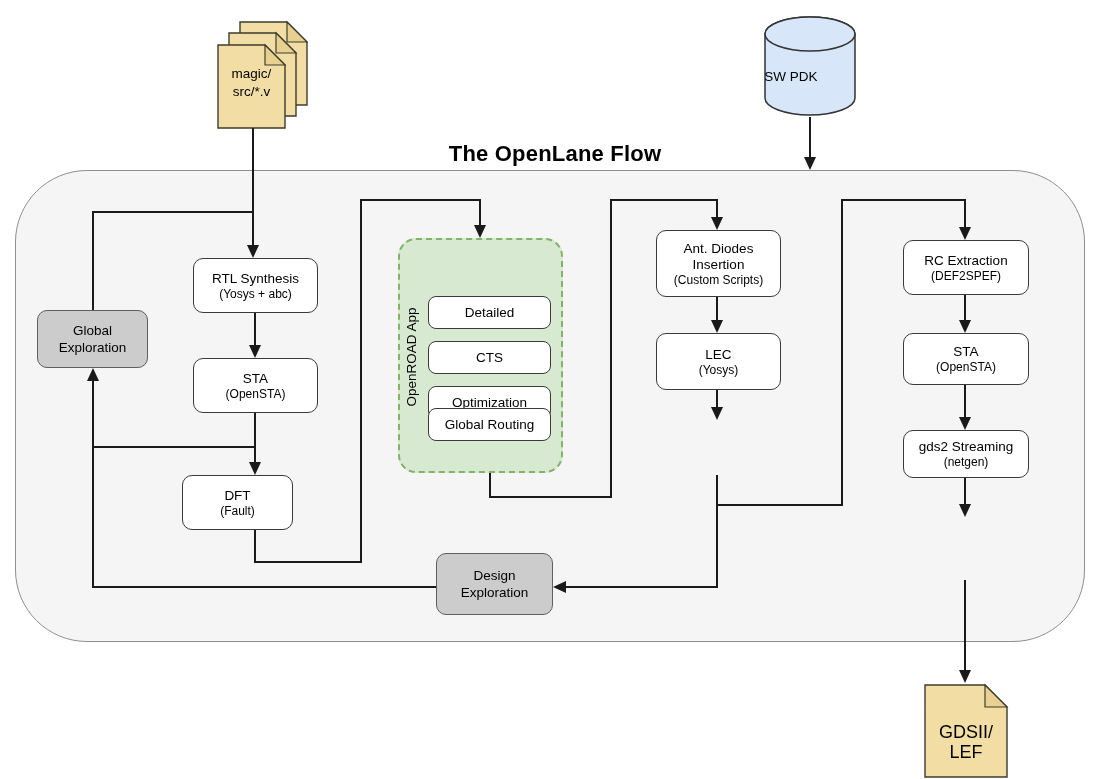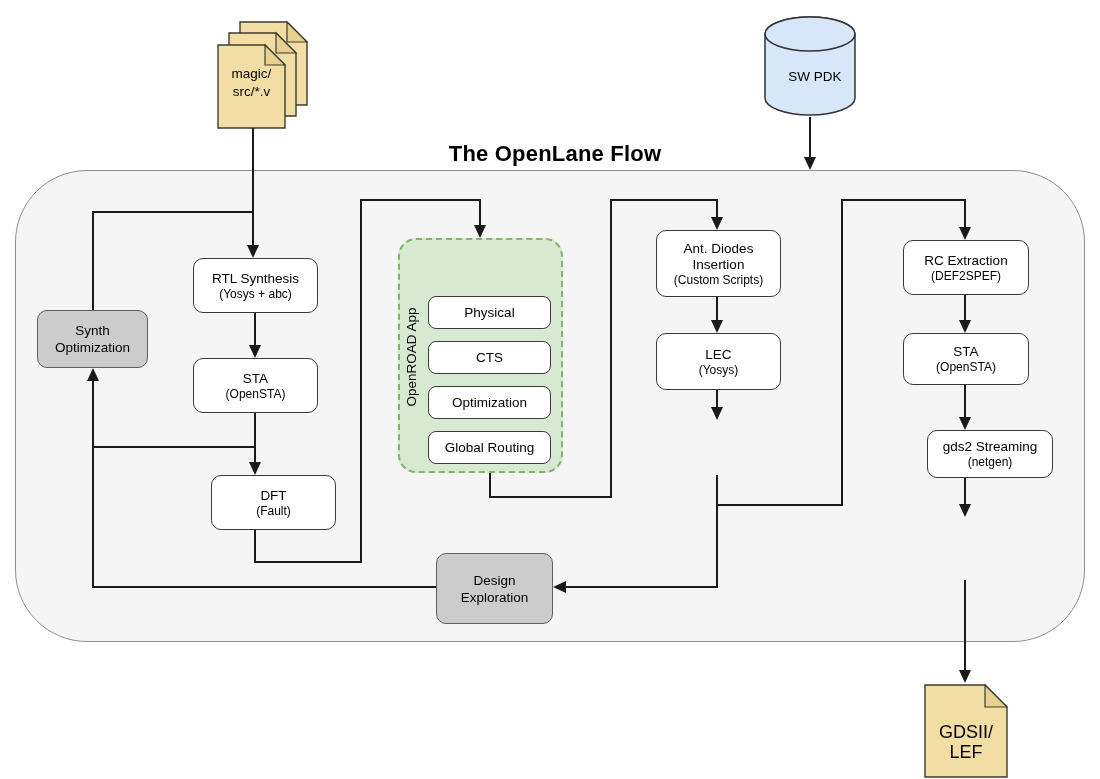--- a/index.html
+++ b/index.html
@@ -87,21 +87,21 @@
   </svg>
   <div class="shape-label" style="left:218px;top:65px;width:67px;">
     <div>magic/</div>
     <div>src/*.v</div>
   </div>
 
   <svg class="shape" style="left:763px;top:13px;" width="94" height="106" viewBox="0 0 94 106">
     <path class="db-body" d="M2,21 a45,17 0 0 1 90,0 v64 a45,17 0 0 1 -90,0 z"></path>
     <ellipse class="db-body" cx="47" cy="21" rx="45" ry="17"></ellipse>
   </svg>
-  <div class="shape-label" style="left:768px;top:68px;width:94px;">SW PDK</div>
+  <div class="shape-label" style="left:744px;top:68px;width:94px;">SW PDK</div>
 
   <div class="ln vl" style="left:252px;top:128px;height:118px;"></div>
   <div class="ah down" style="left:247px;top:245px;"></div>
 
   <div class="ln hl" style="left:92px;top:211px;width:162px;"></div>
   <div class="ln vl" style="left:92px;top:211px;height:100px;"></div>
 
   <div class="ln vl" style="left:254px;top:313px;height:33px;"></div>
   <div class="ah down" style="left:249px;top:345px;"></div>
 
@@ -161,56 +161,56 @@
   <div class="ah down" style="left:804px;top:157px;"></div>
 
   <div class="node" style="left:193px;top:258px;width:125px;height:55px;">
     <span class="t">RTL Synthesis</span>
     <span class="s">(Yosys + abc)</span>
   </div>
   <div class="node" style="left:193px;top:358px;width:125px;height:55px;">
     <span class="t">STA</span>
     <span class="s">(OpenSTA)</span>
   </div>
-  <div class="node" style="left:211px;top:475px;width:125px;height:55px;">
+  <div class="node" style="left:182px;top:475px;width:111px;height:55px;">
     <span class="t">DFT</span>
     <span class="s">(Fault)</span>
   </div>
   <div class="node gray" style="left:37px;top:310px;width:111px;height:58px;">
-    <span>Synth Optimization</span>
+    <span>Global Exploration</span>
   </div>
 
   <div class="openroad"></div>
   <div class="openroad-label">OpenROAD App</div>
-  <div class="step" style="top:296px;">Physical</div>
+  <div class="step" style="top:296px;">Detailed</div>
   <div class="step" style="top:341px;">CTS</div>
   <div class="step" style="top:386px;">Optimization</div>
-  <div class="step" style="top:431px;">Global Routing</div>
+  <div class="step" style="top:408px;">Global Routing</div>
 
   <div class="node" style="left:656px;top:333px;width:125px;height:57px;">
     <span class="t">LEC</span>
     <span class="s">(Yosys)</span>
   </div>
   <div class="node" style="left:656px;top:230px;width:125px;height:67px;">
     <span class="t">Ant. Diodes Insertion</span>
     <span class="s">(Custom Scripts)</span>
   </div>
-  <div class="node gray" style="left:436px;top:553px;width:117px;height:71px;">
+  <div class="node gray" style="left:436px;top:553px;width:117px;height:62px;">
     <span>Design Exploration</span>
   </div>
 
   <div class="node" style="left:903px;top:240px;width:126px;height:55px;text-align:center;">
     <span class="t">RC Extraction</span>
     <span class="s">(DEF2SPEF)</span>
   </div>
   <div class="node" style="left:903px;top:333px;width:126px;height:52px;">
     <span class="t">STA</span>
     <span class="s">(OpenSTA)</span>
   </div>
-  <div class="node" style="left:903px;top:430px;width:126px;height:48px;margin-left:24px;">
+  <div class="node" style="left:903px;top:430px;width:126px;height:48px;">
     <span class="t">gds2 Streaming</span>
     <span class="s">(netgen)</span>
   </div>
 
   <svg class="shape" style="left:923px;top:683px;" width="86" height="96" viewBox="0 0 86 96">
     <path class="doc-page" d="M2,2 H62 L84,24 V94 H2 Z"></path>
     <polygon class="doc-flap" points="62,2 62,24 84,24"></polygon>
   </svg>
   <div class="shape-label gdsii-label" style="left:923px;top:722px;width:86px;">
     <div>GDSII/</div>

